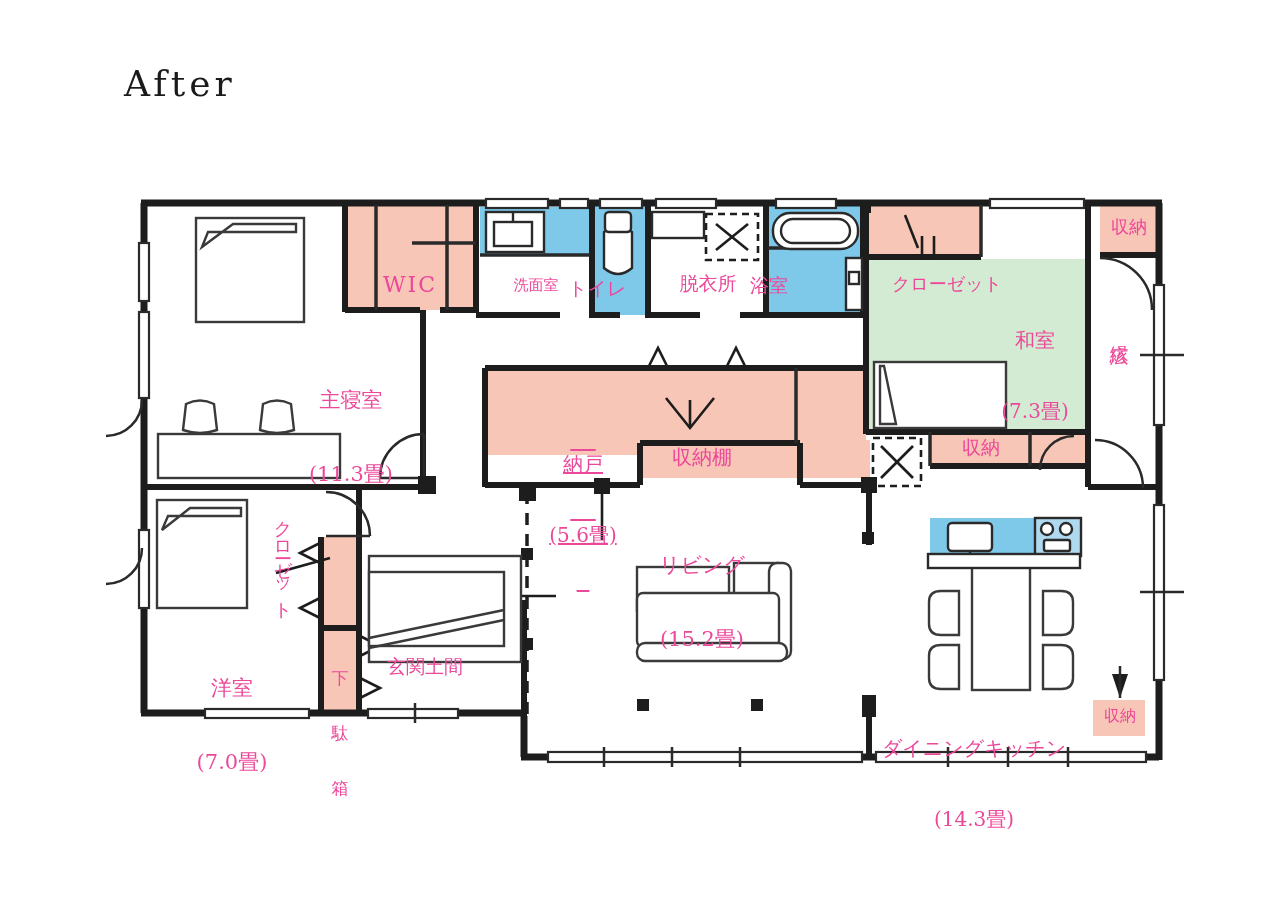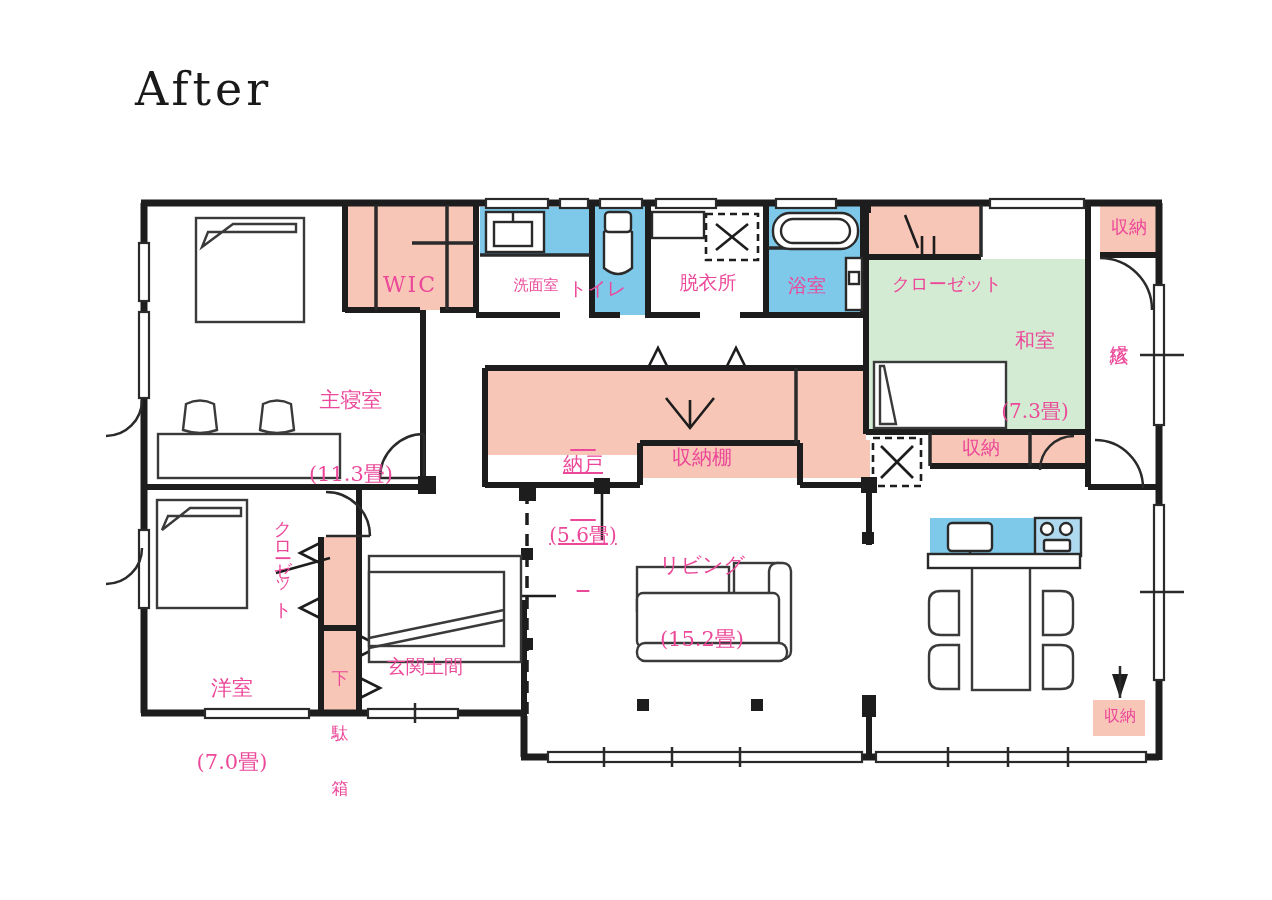--- a/index.html
+++ b/index.html
@@ -15,24 +15,24 @@
     overflow: hidden;
   }
   #root {
     position: absolute;
     left: 0; top: 0;
     width: 1272px;
     height: 900px;
   }
   #title {
     position: absolute;
-    left: 135px;
+    left: 124px;
     top: 66px;
     font-family: "DejaVu Serif", "Liberation Serif", serif;
-    font-size: 46px;
+    font-size: 36px;
     letter-spacing: 4px;
     color: #1a1a1a;
     line-height: 1;
     white-space: pre;
   }
   #plan-svg {
     position: absolute;
     left: 0;
     top: 0;
   }
@@ -369,23 +369,23 @@
     <div>主寝室</div>
     <div>(11.3畳)</div>
   </div>
 
   <div class="lbl" style="left:356px; top:272px; width:108px; font-size:22px; letter-spacing:2px; font-family:'DejaVu Serif', serif;">WIC</div>
 
   <div class="lbl" style="left:486px; top:277px; width:100px; font-size:15px;">洗面室</div>
 
   <div class="lbl" style="left:568px; top:277px; width:58px; font-size:19px;">トイレ</div>
 
-  <div class="lbl" style="left:655px; top:272px; width:106px; font-size:19px;font-family:Liberation Serif, serif;">脱衣所</div>
-
-  <div class="lbl" style="left:770px; top:274px; width:74px; font-size:19px;">浴室</div>
+  <div class="lbl" style="left:655px; top:272px; width:106px; font-size:19px;">脱衣所</div>
+
+  <div class="lbl" style="left:732px; top:274px; width:74px; font-size:19px;">浴室</div>
 
   <div class="lbl" style="left:874px; top:273px; width:146px; font-size:18px;">クローゼット</div>
 
   <div class="lbl" style="left:975px; top:282px; width:120px; font-size:20px;">
     <div>和室</div>
     <div>(7.3畳)</div>
   </div>
 
   <div class="lbl" style="left:1098px; top:216px; width:62px; font-size:18px;">収納</div>
 
@@ -398,20 +398,24 @@
 
   <div class="lbl" style="left:650px; top:398px; width:104px; font-size:20px;margin-top:48px;">収納棚</div>
 
   <div class="lbl" style="left:944px; top:436px; width:74px; font-size:19px;">収納</div>
 
   <div class="lbl" style="left:632px; top:503px; width:140px; font-size:21px;">
     <div>リビング</div>
     <div>(15.2畳)</div>
   </div>
 
+  <div class="lbl" style="left:876px; top:690px; width:196px; font-size:20px;">
+    <div>ダイニングキッチン</div>
+    <div>(14.3畳)</div>
+  </div>
 
   <div class="lbl" style="left:172px; top:626px; width:120px; font-size:21px;">
     <div>洋室</div>
     <div>(7.0畳)</div>
   </div>
 
   <div class="lbl vert" style="left:274px; top:508px; height:144px; font-size:18px;">クローゼット</div>
 
   <div class="lbl" style="left:324px; top:632px; width:32px; font-size:17px; line-height:1.08;">
     <div>下</div>

